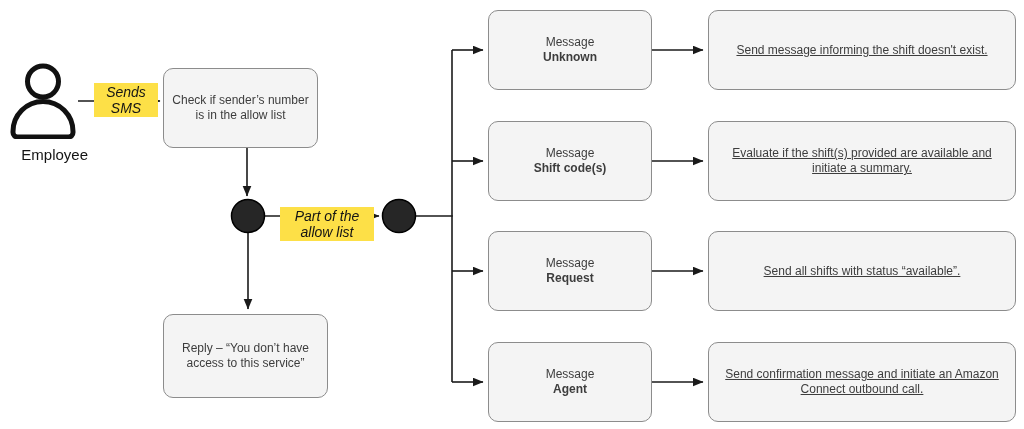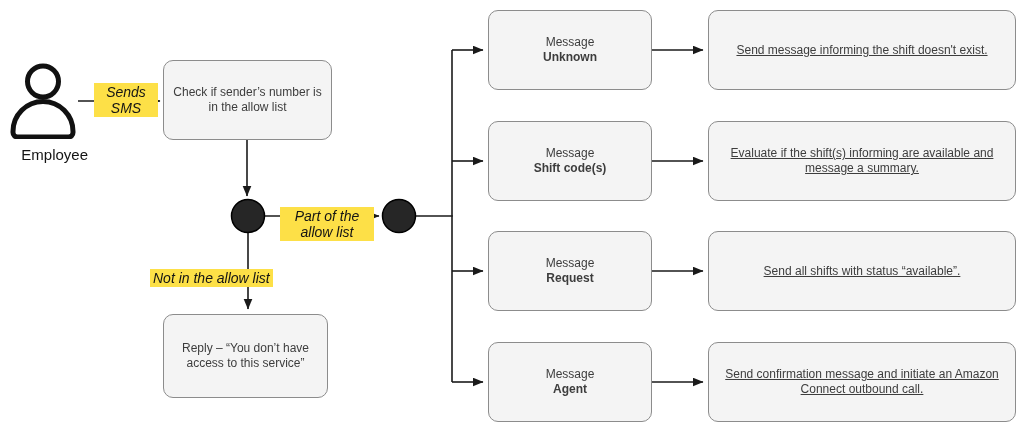--- a/index.html
+++ b/index.html
@@ -12,21 +12,21 @@
   .junction{fill:#262626;stroke:#000;stroke-width:1.5;}
   .node{
     position:absolute;box-sizing:border-box;
     background:var(--node_fill,#f4f4f4);
     border:1.4px solid var(--node_border,#8c8c8c);
     border-radius:10px;
     display:flex;flex-direction:column;align-items:center;justify-content:center;
     text-align:center;color:var(--node_text,#3d3d3d);
     font-size:12px;line-height:1.25;padding:3px 5px;
   }
-  #node-check{left:163px;top:60px;width:169px;height:80px;}
+  #node-check{left:163px;top:68px;width:155px;height:80px;}
   #node-reply{left:163px;top:314px;width:165px;height:84px;}
   .msg-node{left:488px;width:164px;height:80px;}
   .desc-node{left:708px;width:308px;height:80px;padding:3px 10px;text-decoration:underline;}
   .row-0{top:10px;} .row-1{top:121px;} .row-2{top:231px;} .row-3{top:342px;}
   .msg-type{font-weight:bold;}
   .edge-label{
     position:absolute;font-style:italic;font-size:14px;line-height:1.15;
     color:var(--label_text,#141414);background:#fde047;text-align:center;
     white-space:pre-line;padding:1px 3px;
   }
@@ -79,36 +79,35 @@
   <svg class="actor" viewBox="0 0 66 82">
     <circle cx="33" cy="24.5" r="15.5" fill="#ffffff" stroke="#111111" stroke-width="5"></circle>
     <path d="M3,75.5 v-1 a30,30 0 0 1 60,0 v1 a4.5,4.5 0 0 1 -4.5,4.5 h-51 a4.5,4.5 0 0 1 -4.5,-4.5 z" fill="#ffffff" stroke="#111111" stroke-width="5" stroke-linejoin="round"></path>
   </svg>
   <div class="actor-label">Employee</div>
 
   <div class="edge-label" id="lbl-sends">Sends
 SMS</div>
   <div class="edge-label" id="lbl-part">Part of the
 allow list</div>
-  <div class="edge-label" id="lbl-not">Not in the allow list</div>
 
   <div class="node" id="node-check">Check if sender’s number is in the allow list</div>
   <div class="node" id="node-reply">Reply – “You don’t have access to this service”</div>
 
   <div class="node msg-node row-0">
     <div>Message</div>
     <div class="msg-type">Unknown</div>
   </div>
   <div class="node desc-node row-0">Send message informing the shift doesn't exist.</div>
 
   <div class="node msg-node row-1">
     <div>Message</div>
     <div class="msg-type">Shift code(s)</div>
   </div>
-  <div class="node desc-node row-1">Evaluate if the shift(s) informing are available and message a summary.</div>
+  <div class="node desc-node row-1">Evaluate if the shift(s) provided are available and initiate a summary.</div>
 
   <div class="node msg-node row-2">
     <div>Message</div>
     <div class="msg-type">Request</div>
   </div>
   <div class="node desc-node row-2">Send all shifts with status “available”.</div>
 
   <div class="node msg-node row-3">
     <div>Message</div>
     <div class="msg-type">Agent</div>

